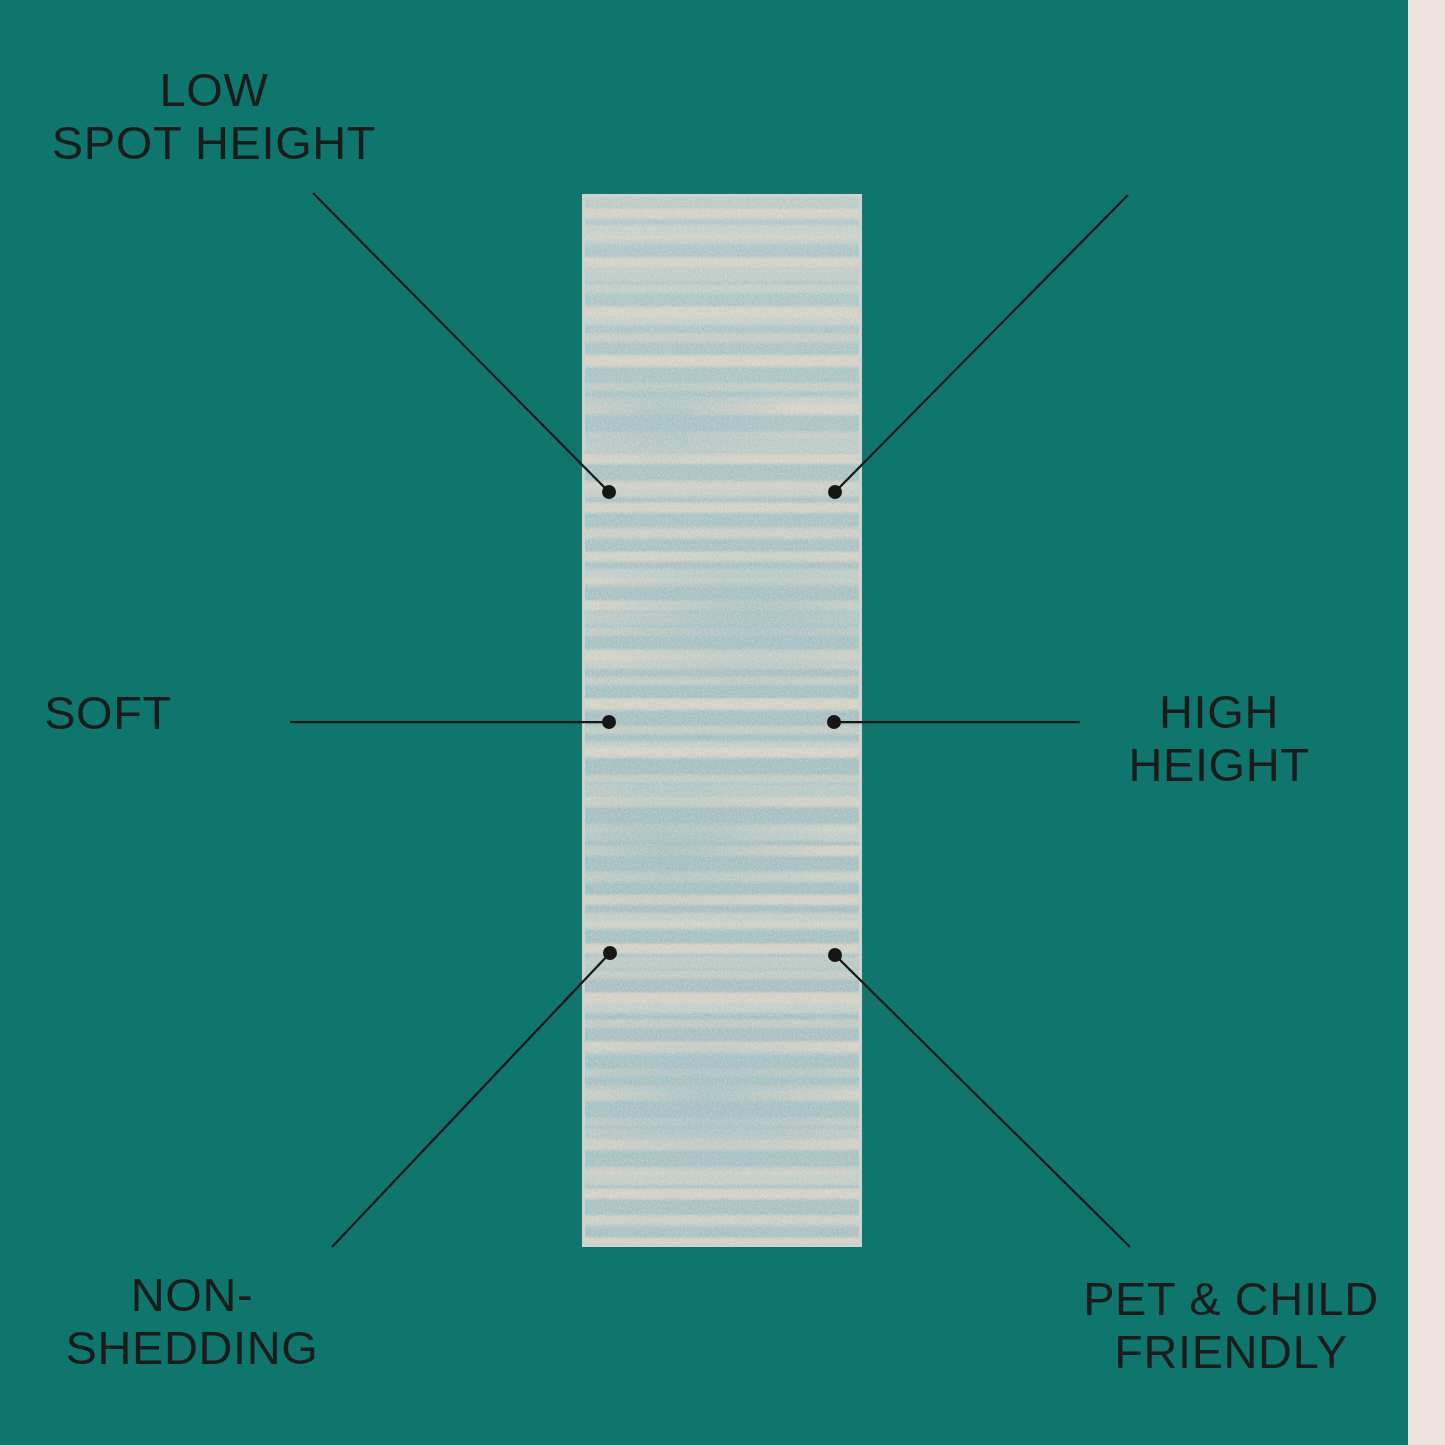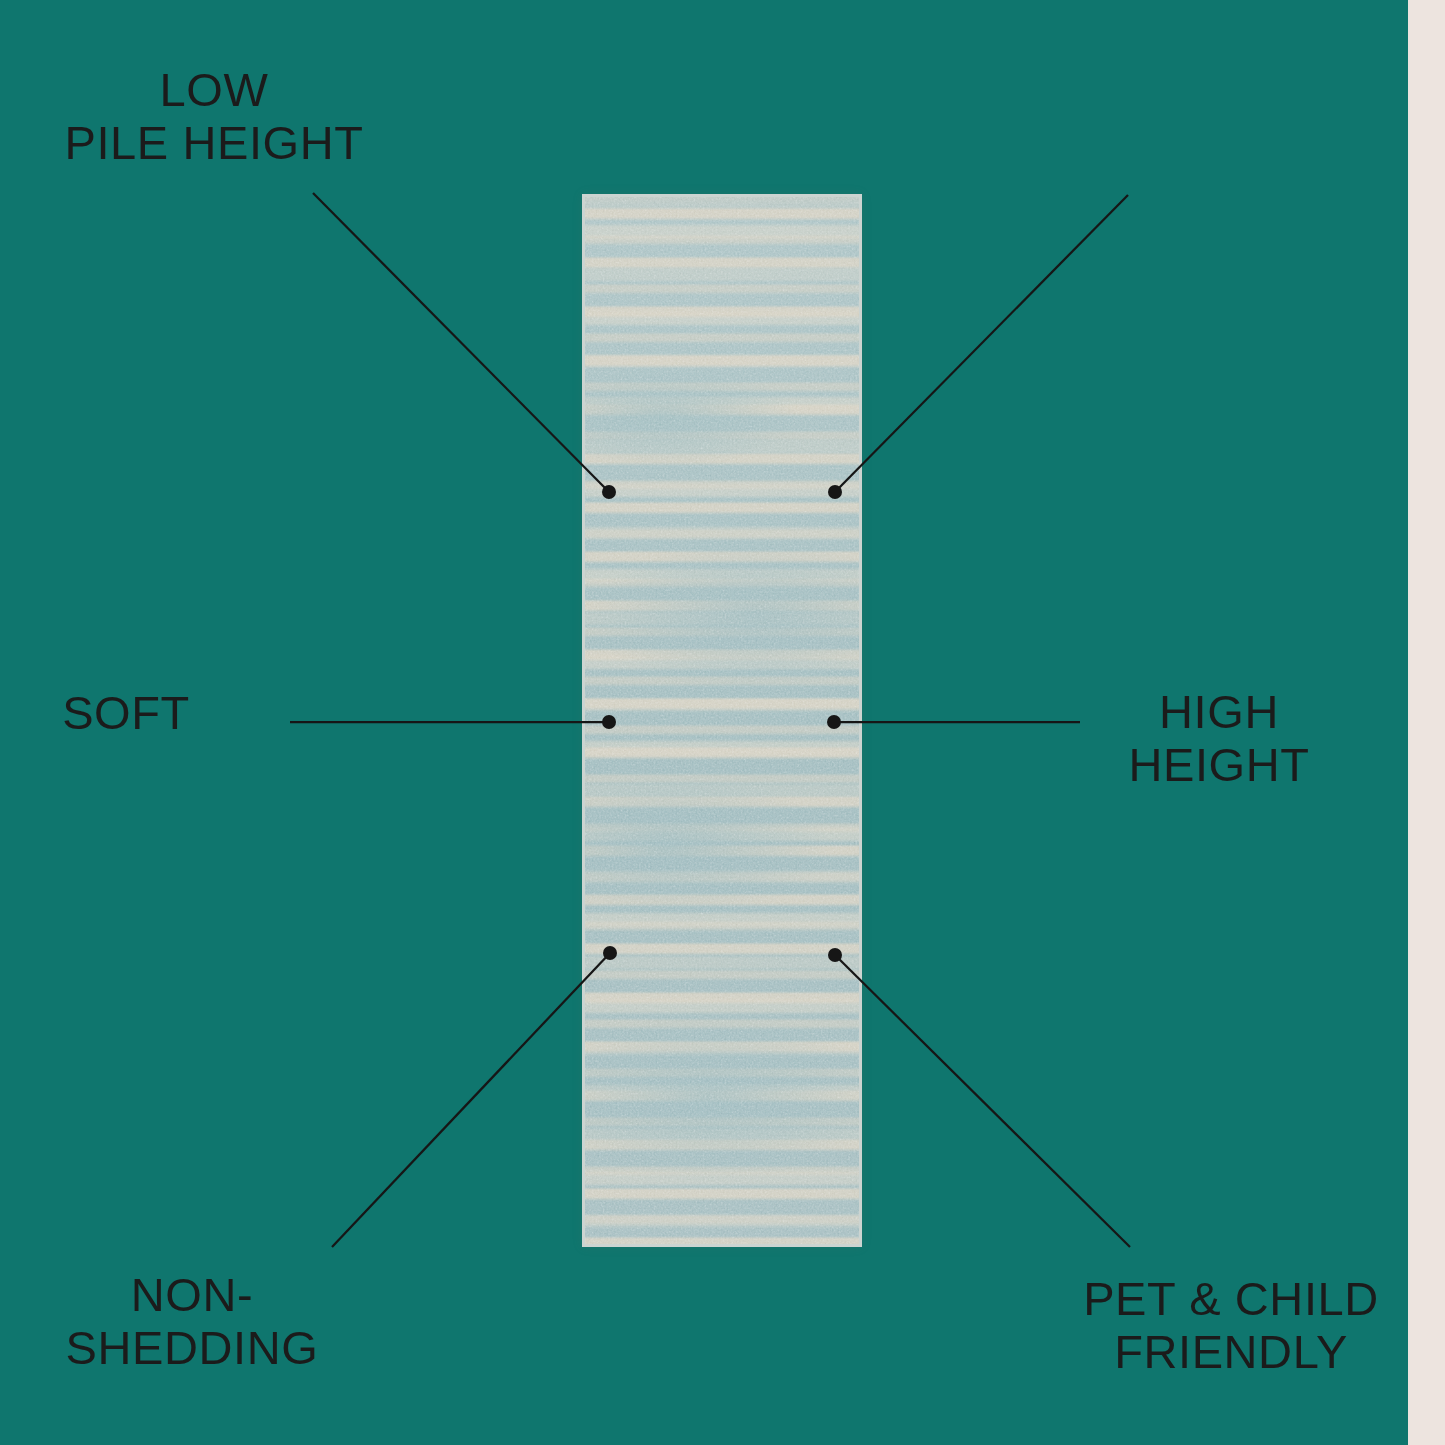--- a/index.html
+++ b/index.html
@@ -86,25 +86,25 @@
       <circle cx="835" cy="492" r="7"></circle>
       <circle cx="609" cy="722" r="7"></circle>
       <circle cx="834" cy="722" r="7"></circle>
       <circle cx="610" cy="953" r="7"></circle>
       <circle cx="835" cy="955" r="7"></circle>
     </g>
   </svg>
 
   <div class="callout" style="left:214px;top:116px">
     <div>LOW</div>
-    <div>PILE HEIGHT</div>
+    <div>SPOT HEIGHT</div>
   </div>
 
 
-  <div class="callout" style="left:126px;top:712px">
+  <div class="callout" style="left:108px;top:712px">
     <div>SOFT</div>
 
   </div>
 
   <div class="callout" style="left:1219px;top:738px">
     <div>HIGH</div>
     <div>HEIGHT</div>
   </div>
 
   <div class="callout" style="left:1231px;top:1325px">

